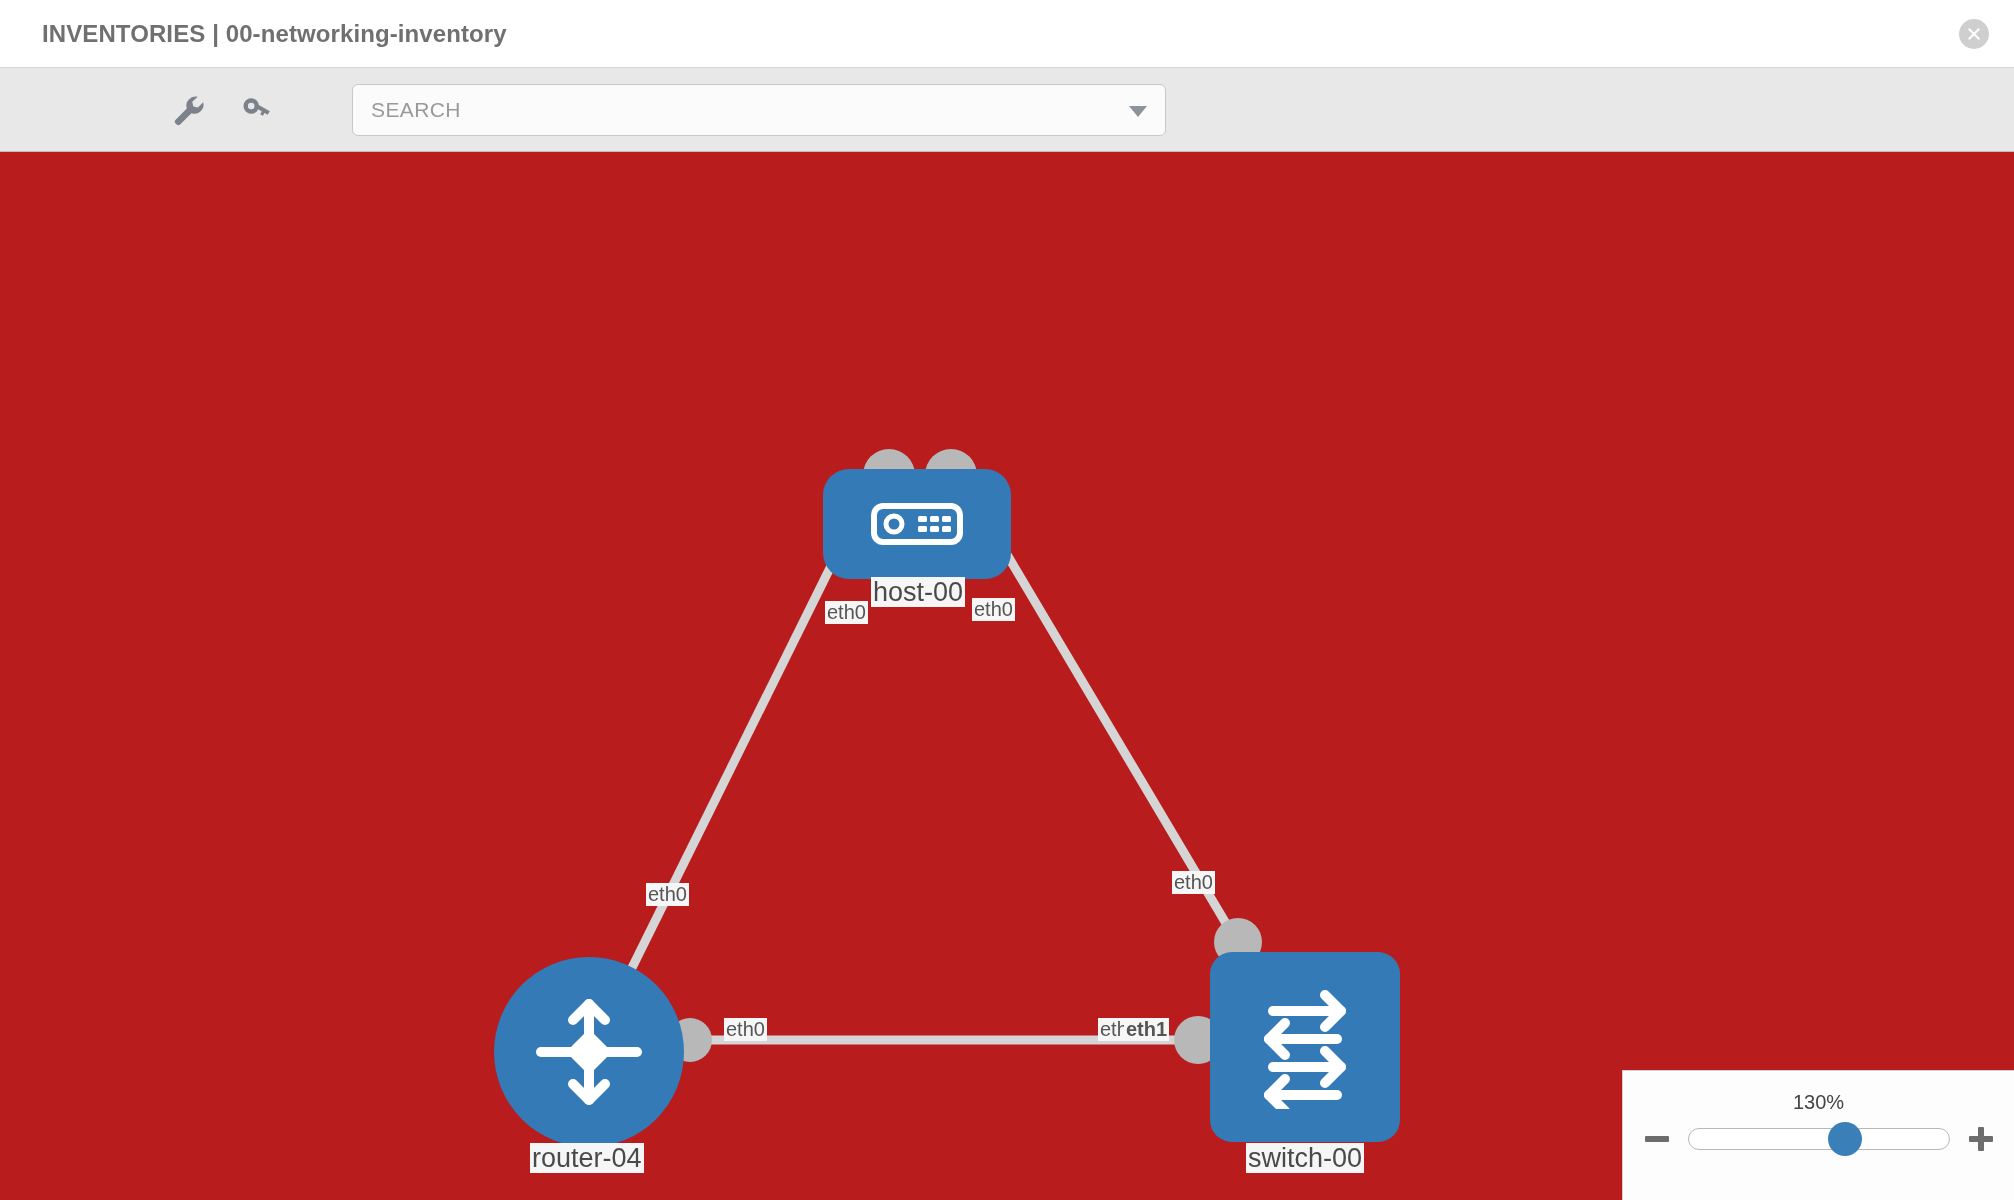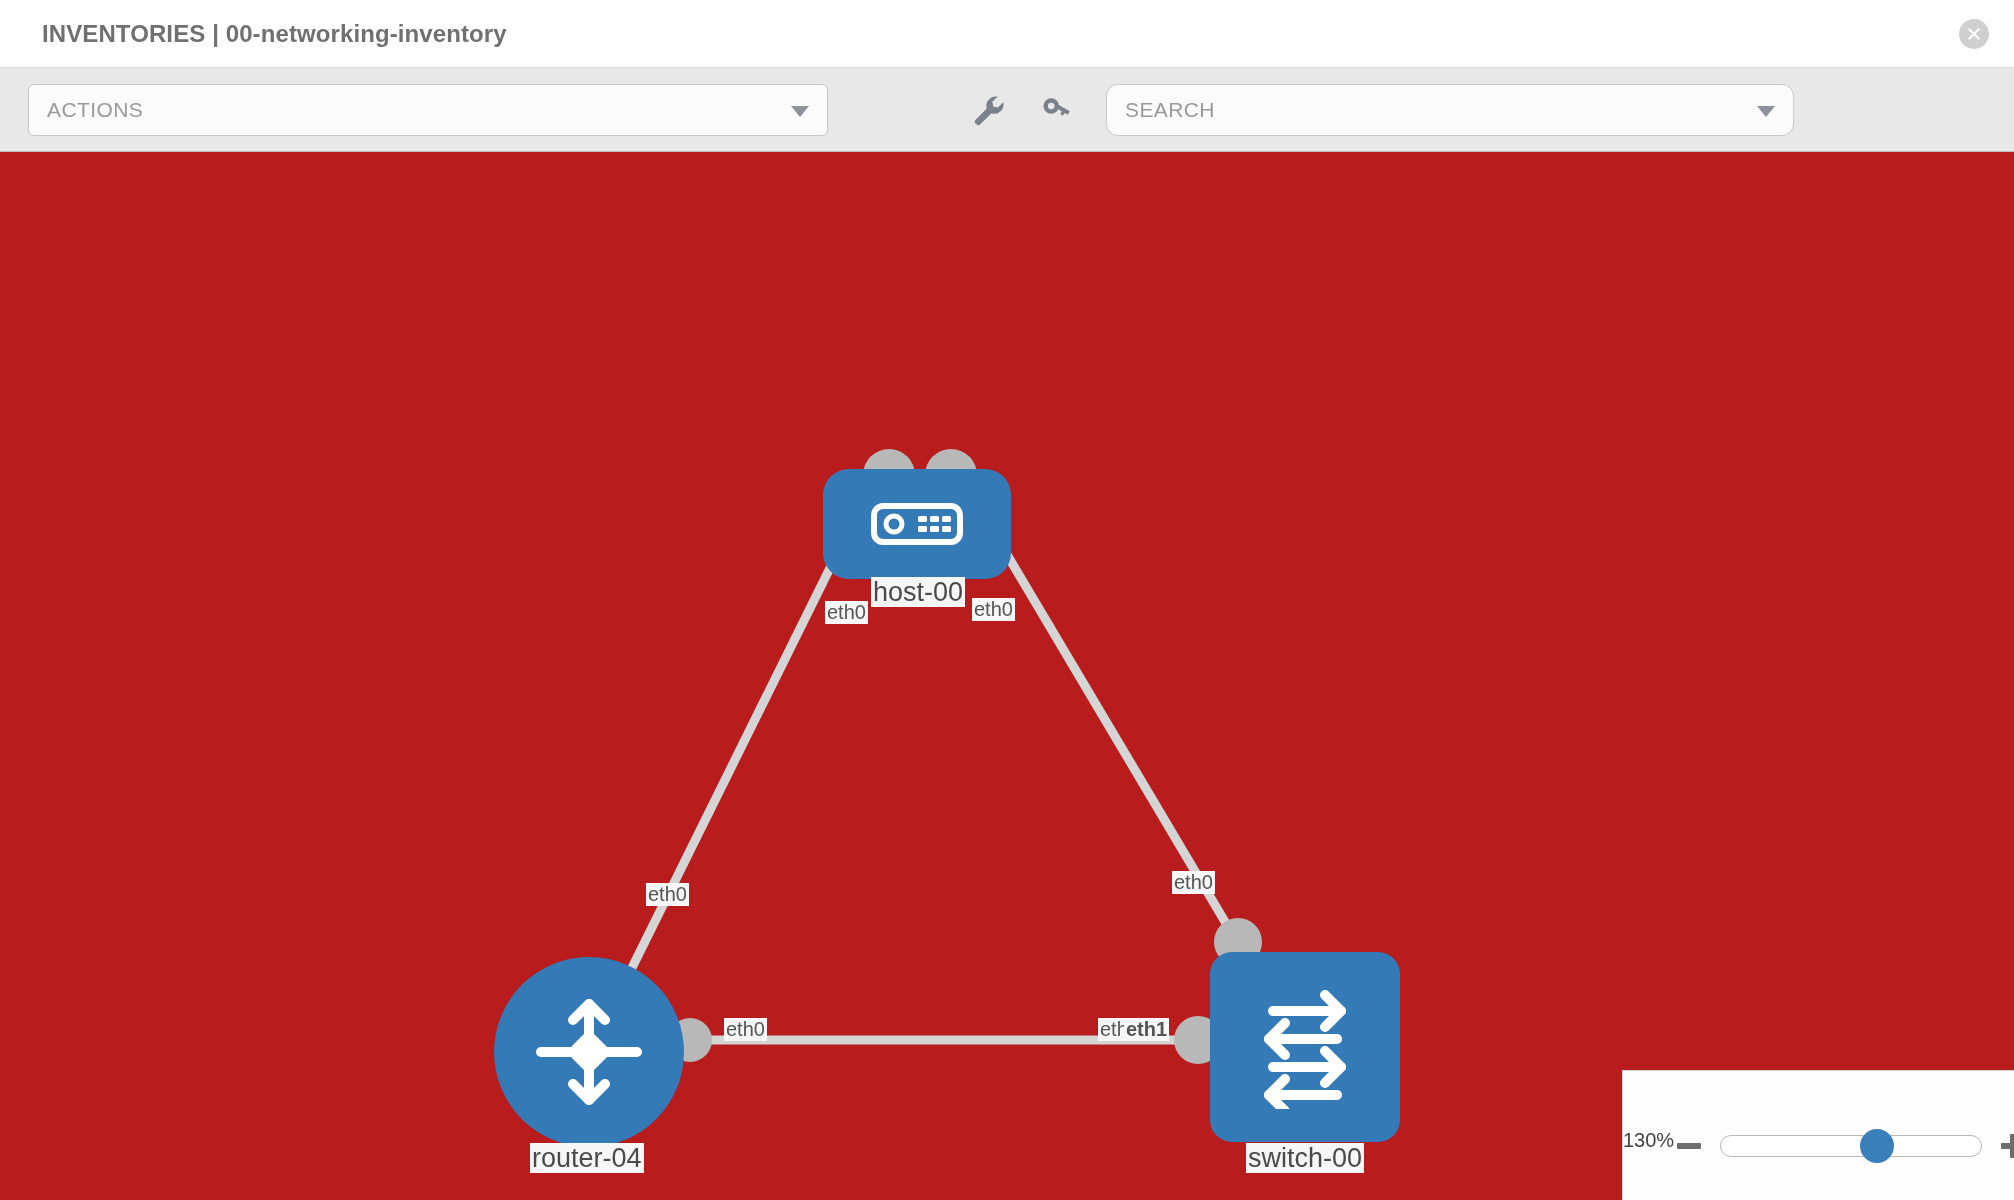--- a/index.html
+++ b/index.html
@@ -97,23 +97,22 @@
     margin-left: 140px;
   }
   .tool-icon {
     width: 40px; height: 40px;
     display: flex;
     align-items: center;
     justify-content: center;
     cursor: pointer;
   }
   #search-select {
-    width: 688px;
-    margin-left: 30px;
-    border-radius: 12px;
+    width: 814px;
+    margin-left: 76px;
   }
 
   
   .canvas {
     position: relative;
     flex: 1 1 auto;
     background: #b91c1c;
     overflow: hidden;
     text-align: center;
   }
@@ -164,21 +163,21 @@
 
   
   .zoom-widget {
     position: absolute;
     right: 0; bottom: 0;
     width: 392px; height: 130px;
     background: #fdfdfd;
     border-top: 1px solid #d0d0d0;
     border-left: 1px solid #d0d0d0;
     display: flex;
-    flex-direction: row;
+    flex-direction: column;
     align-items: center;
     padding-top: 20px;
   }
   .zoom-level {
     font-size: 20px;
     color: #444444;
     margin-bottom: 10px;
   }
   .zoom-row {
     display: flex;
@@ -234,24 +233,20 @@
     <div class="page-title">INVENTORIES | 00-networking-inventory</div>
     <div class="close-btn">
       <svg width="18" height="18" viewBox="0 0 18 18" aria-hidden="true">
         <path d="M4.4 3.0 L9 7.6 L13.6 3.0 L15.0 4.4 L10.4 9 L15.0 13.6 L13.6 15.0 L9 10.4 L4.4 15.0 L3.0 13.6 L7.6 9 L3.0 4.4 Z" fill="#ffffff"></path>
       </svg>
     </div>
   </div>
 
   <div class="toolbar">
 
-    <div class="select-box" id="actions-select">
-      <span class="sel-text">ACTIONS</span>
-      <span class="caret"></span>
-    </div>
 
     <div class="tool-icons">
       <div class="tool-icon">
         <svg width="34" height="34" viewBox="0 0 32 32" aria-hidden="true">
           <path d="M25.2 3.6 a8.6 8.6 0 0 0 -10.3 11.0 L4.4 25.1 a2.6 2.6 0 0 0 0 3.7 l0.7 0.7 a2.6 2.6 0 0 0 3.7 0 L19.3 19.0 a8.6 8.6 0 0 0 11.0 -10.4 l-5.0 5.0 l-4.3 -1.0 l-1.0 -4.3 Z" fill="#7b828a"></path>
         </svg>
       </div>
       <div class="tool-icon">
         <svg width="34" height="34" viewBox="0 0 32 32" aria-hidden="true">
           <g fill="#7b828a">

